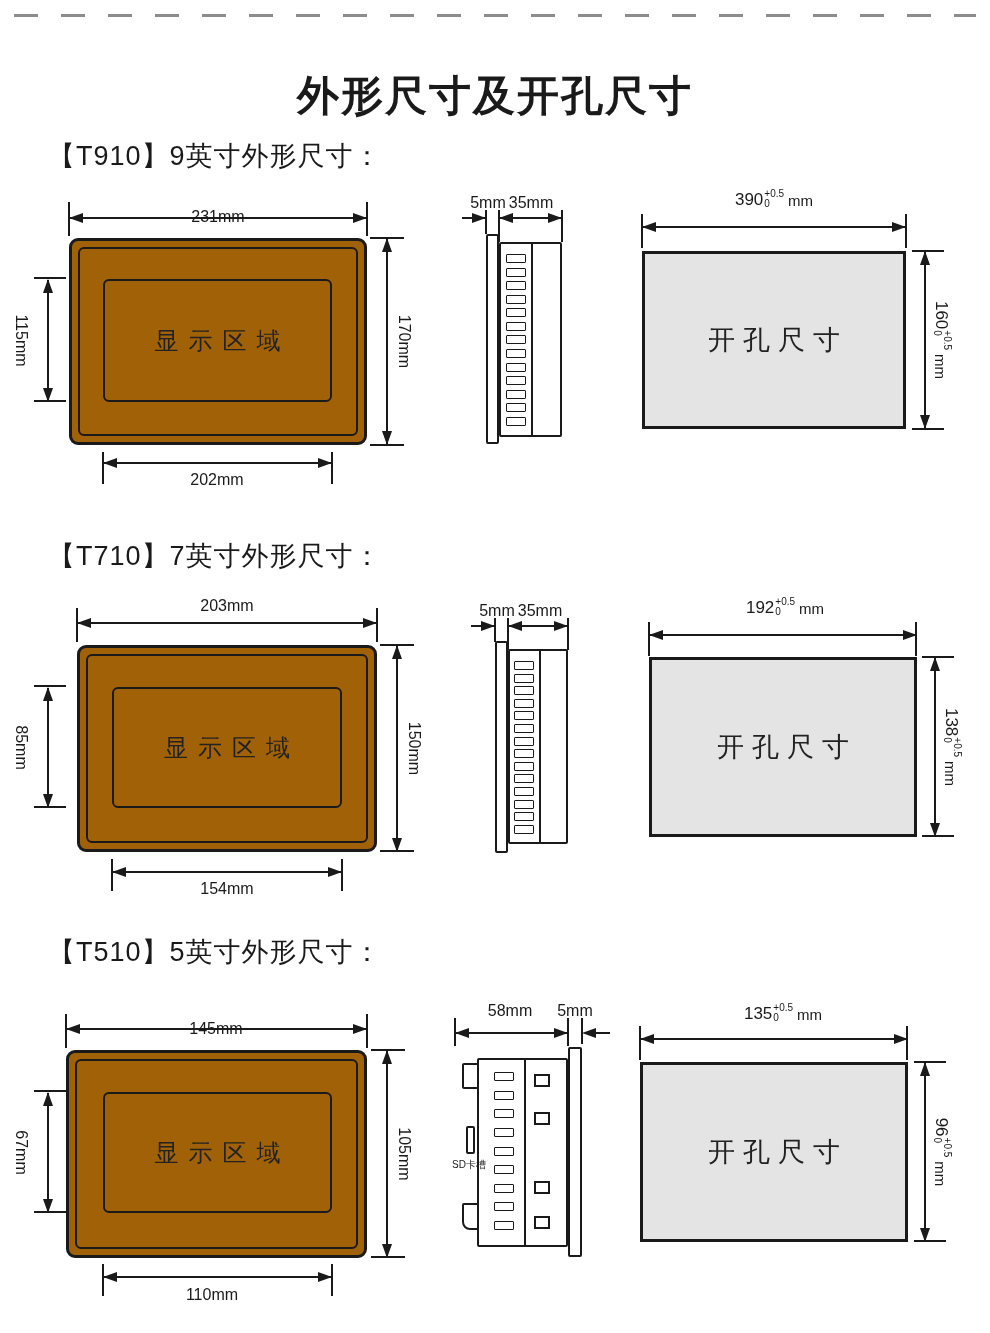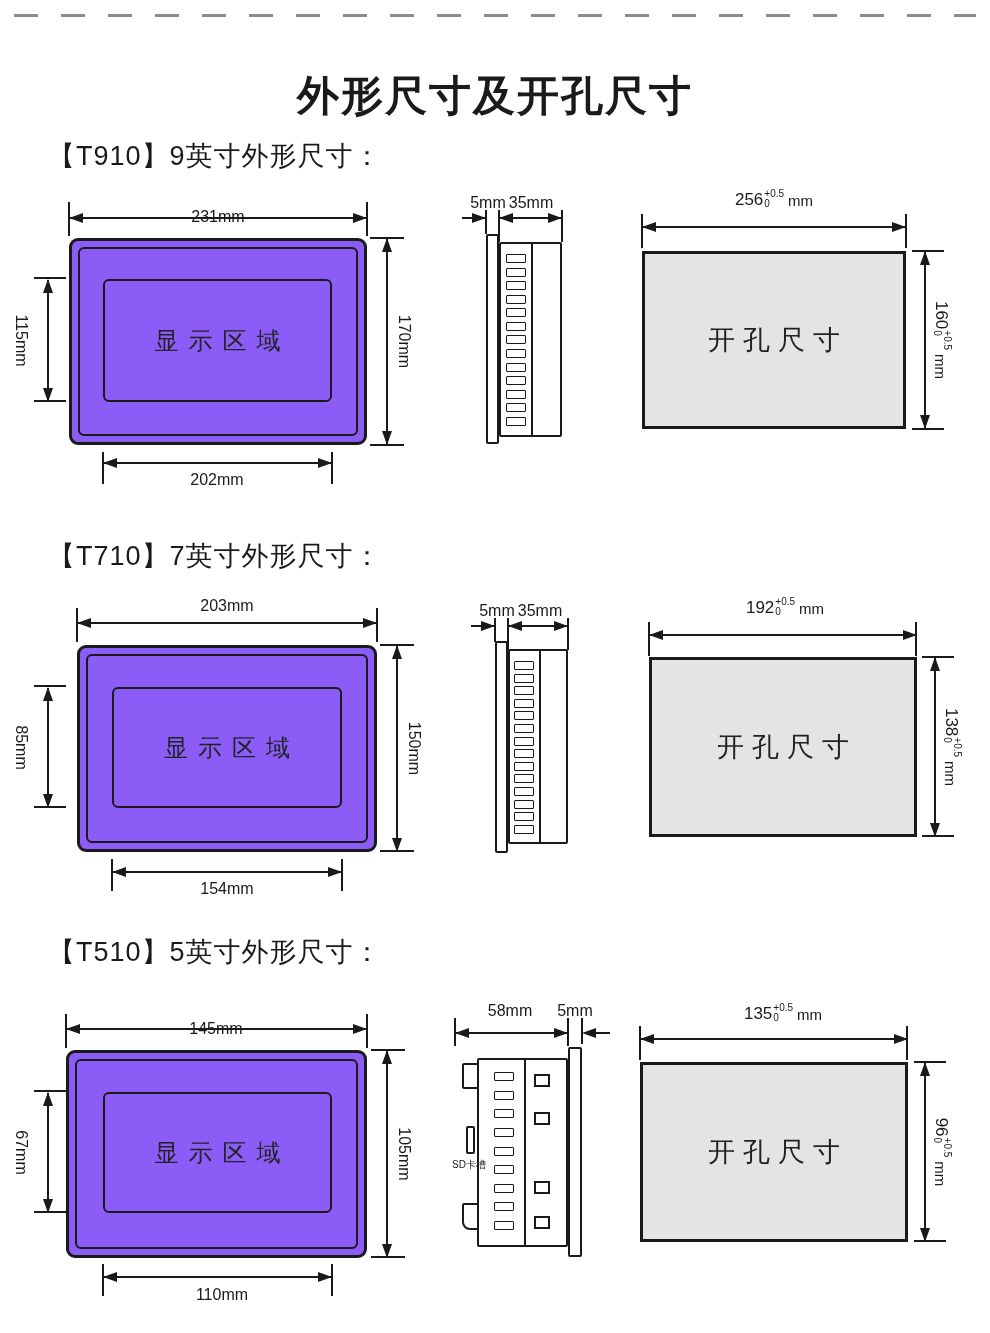--- a/index.html
+++ b/index.html
@@ -7,21 +7,21 @@
     width:990px;height:1333px;position:relative;background:#fff;
     font-family:"Liberation Sans", sans-serif;color:#1a1a1a;overflow:hidden;
   }
   .abs{position:absolute;}
   
   .dash-rule{height:3px;background:repeating-linear-gradient(90deg,#8c8c8c 0 24px,transparent 24px 47px);}
   
   .page-title{left:0;top:68px;width:990px;text-align:center;font-size:42px;font-weight:700;letter-spacing:2px;}
   .sec-head{left:48px;font-size:27px;font-weight:500;letter-spacing:1px;}
   
-  .rect{position:absolute;border:3px solid #1a1a1a;border-radius:9px;background:#8b5cf6;box-sizing:border-box;}
+  .rect{position:absolute;border:3px solid #1a1a1a;border-radius:9px;background:#a16207;box-sizing:border-box;}
   .rect.inner{border-width:2px;border-radius:6px;}
   .rect.disp{border-width:2px;border-radius:6px;display:flex;align-items:center;justify-content:center;}
   .cjk-serif{font-family:"Liberation Serif", serif;font-size:24px;letter-spacing:10px;color:#222;text-indent:10px;white-space:nowrap;}
   .cutout-rect{position:absolute;border:3px solid #1a1a1a;background:#e4e4e4;box-sizing:border-box;display:flex;align-items:center;justify-content:center;}
   .cutout-rect .cjk-serif{font-size:27px;letter-spacing:8px;text-indent:8px;}
   
   .tick{position:absolute;background:#1a1a1a;}
   .dim-h{position:absolute;height:14px;}
   .dim-h .ln{position:absolute;left:1px;right:1px;top:6px;height:2px;background:#1a1a1a;}
   .dim-v{position:absolute;width:14px;}
@@ -129,21 +129,21 @@
       <i class="slot"></i>
       <i class="slot"></i>
       <i class="slot"></i>
       <i class="slot"></i>
       <i class="slot"></i>
     </div>
 </div>
 
 <div>
   <div class="dlabel tol" style="left:694px;top:190px;width:160px">
-    <span>256</span>
+    <span>390</span>
     <span class="stack">
         <b>+0.5</b>
         <b>0</b>
       </span>
     <span class="unit">mm</span>
   </div>
   <div class="tick" style="left:641px;top:214px;width:2px;height:34px"></div>
   <div class="tick" style="left:905px;top:214px;width:2px;height:34px"></div>
   <div class="dim-h" style="left:642px;top:220px;width:264px">
       <i class="ln"></i>
@@ -320,21 +320,21 @@
     </div>
   <div class="vrot" style="left:415px;top:1050px;width:208px">105mm</div>
 
   <div class="tick" style="left:102px;top:1264px;width:2px;height:32px"></div>
   <div class="tick" style="left:331px;top:1264px;width:2px;height:32px"></div>
   <div class="dim-h" style="left:103px;top:1270px;width:229px">
       <i class="ln"></i>
       <i class="ah l"></i>
       <i class="ah r"></i>
     </div>
-  <div class="dlabel" style="left:122px;top:1286px;width:200px">110mm</div>
+  <div class="dlabel" style="left:112px;top:1286px;width:200px">110mm</div>
 </div>
 
 <div>
   <div class="dlabel" style="left:470px;top:1002px;width:80px">58mm</div>
   <div class="dlabel" style="left:550px;top:1002px;width:50px">5mm</div>
   <div class="tick" style="left:454px;top:1018px;width:2px;height:28px"></div>
   <div class="tick" style="left:567px;top:1018px;width:2px;height:28px"></div>
   <div class="tick" style="left:581px;top:1018px;width:2px;height:26px"></div>
   <div class="dim-h" style="left:455px;top:1026px;width:113px">
       <i class="ln"></i>

